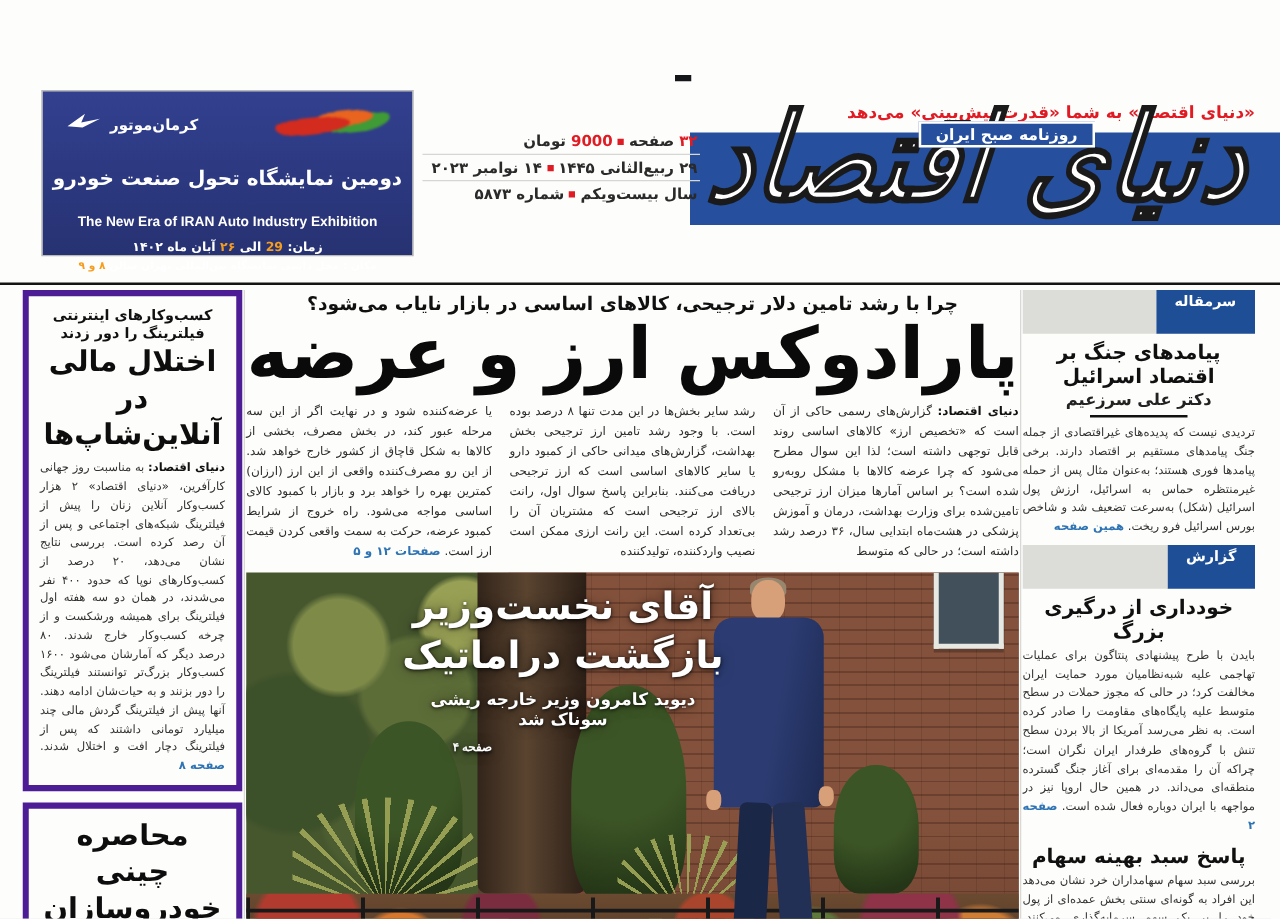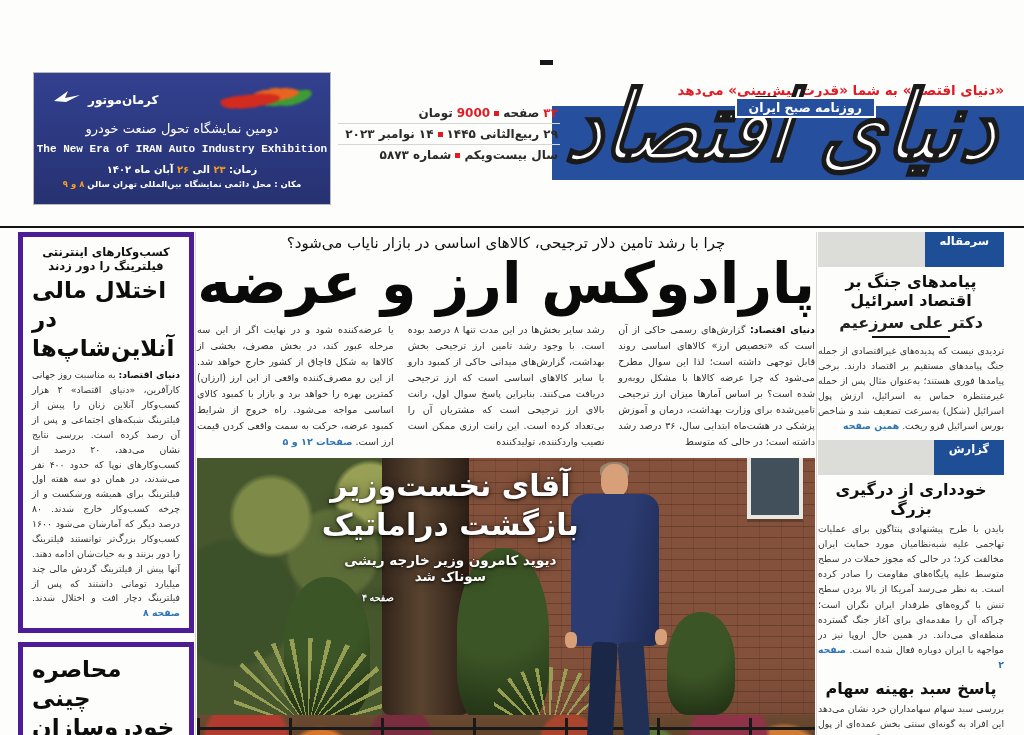--- a/index.html
+++ b/index.html
@@ -27,54 +27,54 @@
   .ad { position:absolute; top:72px; left:33px; width:298px; height:133px; background:linear-gradient(180deg,#32408f,#273272);
     border:1px solid #b9b9b5; color:#fff; text-align:center; padding-top:8px; }
   .ad-top { display:flex; align-items:center; justify-content:space-between; padding:0 18px; height:34px; }
   .ad-brand { display:flex; align-items:flex-end; gap:6px; font-size:12px; font-weight:bold; color:#fff; }
   .ad-bird { width:30px; height:18px; }
   .swoosh { width:92px; height:24px; border-radius:50%;
     background:radial-gradient(ellipse at 30% 55%, #d32b1e 0 35%, transparent 36%),
                radial-gradient(ellipse at 60% 40%, #e8641f 0 30%, transparent 31%),
                radial-gradient(ellipse at 75% 60%, #3f9b35 0 35%, transparent 36%);
     filter:blur(1px); transform:rotate(-6deg); }
-  .ad-t1 { font-size:13px; font-weight:normal; margin-top:6px; }
-  .ad-t2 { font-size:11px; font-weight:bold; margin-top:7px; font-family:Liberation Mono, monospace;text-align:center; }
+  .ad-t1 { font-size:16px; font-weight:bold; margin-top:18px; }
+  .ad-t2 { font-size:11px; font-weight:bold; margin-top:20px; font-family:Liberation Sans, sans-serif;text-align:center; }
   .ad-t3 { font-size:10px; font-weight:bold; margin-top:9px; }
   .ad-t4 { font-size:8.5px; font-weight:bold; margin-top:4px; color:#fff; }
   .orange { color:#f59d1e; }
   .top-rule { position:absolute; top:226px; left:0; width:1024px; height:2px; background:#141414; }
 
   
   .main { position:absolute; top:232px; left:18px; width:988px; height:503px; display:grid;
     grid-template-columns:176px 1px 618px 1px 186px; column-gap:1px; direction:ltr; }
   .vline { background:#d8d8d4; height:100%; }
   .rail { direction:rtl; overflow:hidden; }
 
   
   .sec { margin-bottom:7px; }
   .sec-head { display:flex; direction:rtl; height:35px; }
   .sec-label { background:#1e4e96; color:#fff; font-size:11.5px; font-weight:bold; padding:2px 15px 0; white-space:nowrap; }
   .sec-bar { flex:1; background:#dcdcd8; }
   .sec-title { text-align:center; font-size:16px; font-weight:bold; color:#101010; margin:5px 0 3px; }
-  .sec-author { text-align:center; font-size:16px; font-weight:bold; color:#222; }
+  .sec-author { text-align:center; font-size:13px; font-weight:bold; color:#222; }
   .author-line { width:78px; height:2px; background:#111; margin:4px auto 5px; }
   .sec-body { font-size:9.3px; line-height:1.62; text-align:justify; color:#333; }
   .plink { color:#2e74b5; font-weight:bold; }
 
   
   .lbox { border:5px solid #4c1d95; padding:8px 9px 7px; margin-bottom:9px; }
   .lkicker { text-align:center; font-size:11.5px; font-weight:bold; color:#111; margin-bottom:3px; }
-  .ltitle { text-align:left; font-size:23px; font-weight:bold; color:#0d0d0d; line-height:1.25; margin-bottom:6px; }
+  .ltitle { text-align:center; font-size:23px; font-weight:bold; color:#0d0d0d; line-height:1.25; margin-bottom:6px; }
   .lbody { font-size:9.3px; line-height:1.6; text-align:justify; color:#333; }
   .lead-word { font-weight:bold; color:#111; }
 
   
   .center { direction:rtl; position:relative; }
-  .kicker { text-align:center; font-size:15px; font-weight:normal; color:#101010; margin-top:2px; }
+  .kicker { text-align:center; font-size:15px; font-weight:bold; color:#101010; margin-top:2px; }
   .headline { text-align:center; font-size:57px; font-weight:bold; color:#0a0a0a; line-height:1.02; margin-top:2px; letter-spacing:-1px; }
   .lead-cols { display:flex; gap:14px; margin-top:10px; }
   .lead-col { flex:1; font-size:9.6px; line-height:1.66; text-align:justify; color:#2d2d2d; }
 
   
   .photo { position:relative; margin-top:8px; height:322px; overflow:hidden; background:
       radial-gradient(circle at 12% 18%, #7e8a48 0 6%, transparent 7%),
       radial-gradient(circle at 22% 30%, #5d6d38 0 8%, transparent 9%),
       radial-gradient(circle at 6% 45%, #3c5029 0 10%, transparent 11%),
       radial-gradient(circle at 18% 60%, #4c5e31 0 9%, transparent 10%),
@@ -143,21 +143,21 @@
         <span>کرمان‌موتور</span>
         <svg class="ad-bird" viewBox="0 0 30 18">
           <path d="M2 12 L16 2 L13 9 L28 6 L14 13 Z" fill="#ffffff"></path>
         </svg>
       </div>
     </div>
     <div class="ad-t1">دومین نمایشگاه تحول صنعت خودرو</div>
     <div class="ad-t2">The New Era of IRAN Auto Industry Exhibition</div>
     <div class="ad-t3">
       <span>زمان:</span>
-      <span class="orange">۲۳</span>
+      <span class="orange">29</span>
       <span>الی</span>
       <span class="orange">۲۶</span>
       <span>آبان ماه ۱۴۰۲</span>
     </div>
     <div class="ad-t4">
       <span>مکان : محل دائمی نمایشگاه بین‌المللی تهران سالن</span>
       <span class="orange">۸ و ۹</span>
     </div>
   </div>
 

